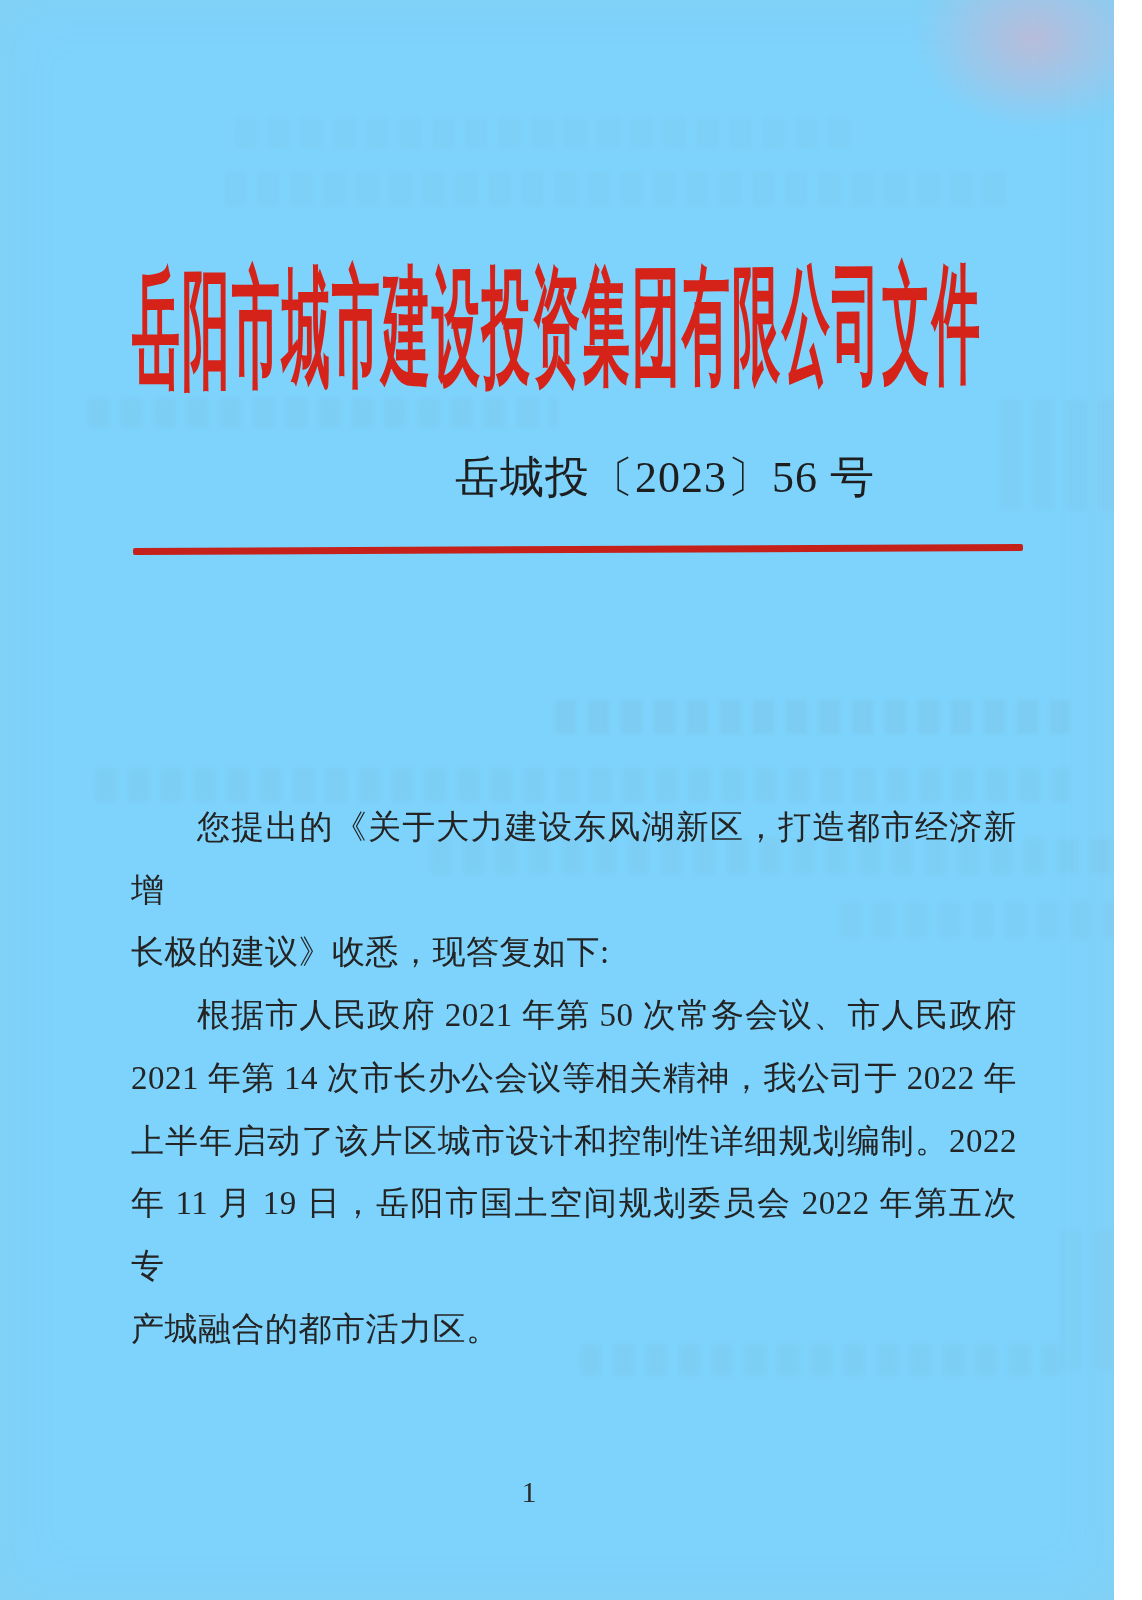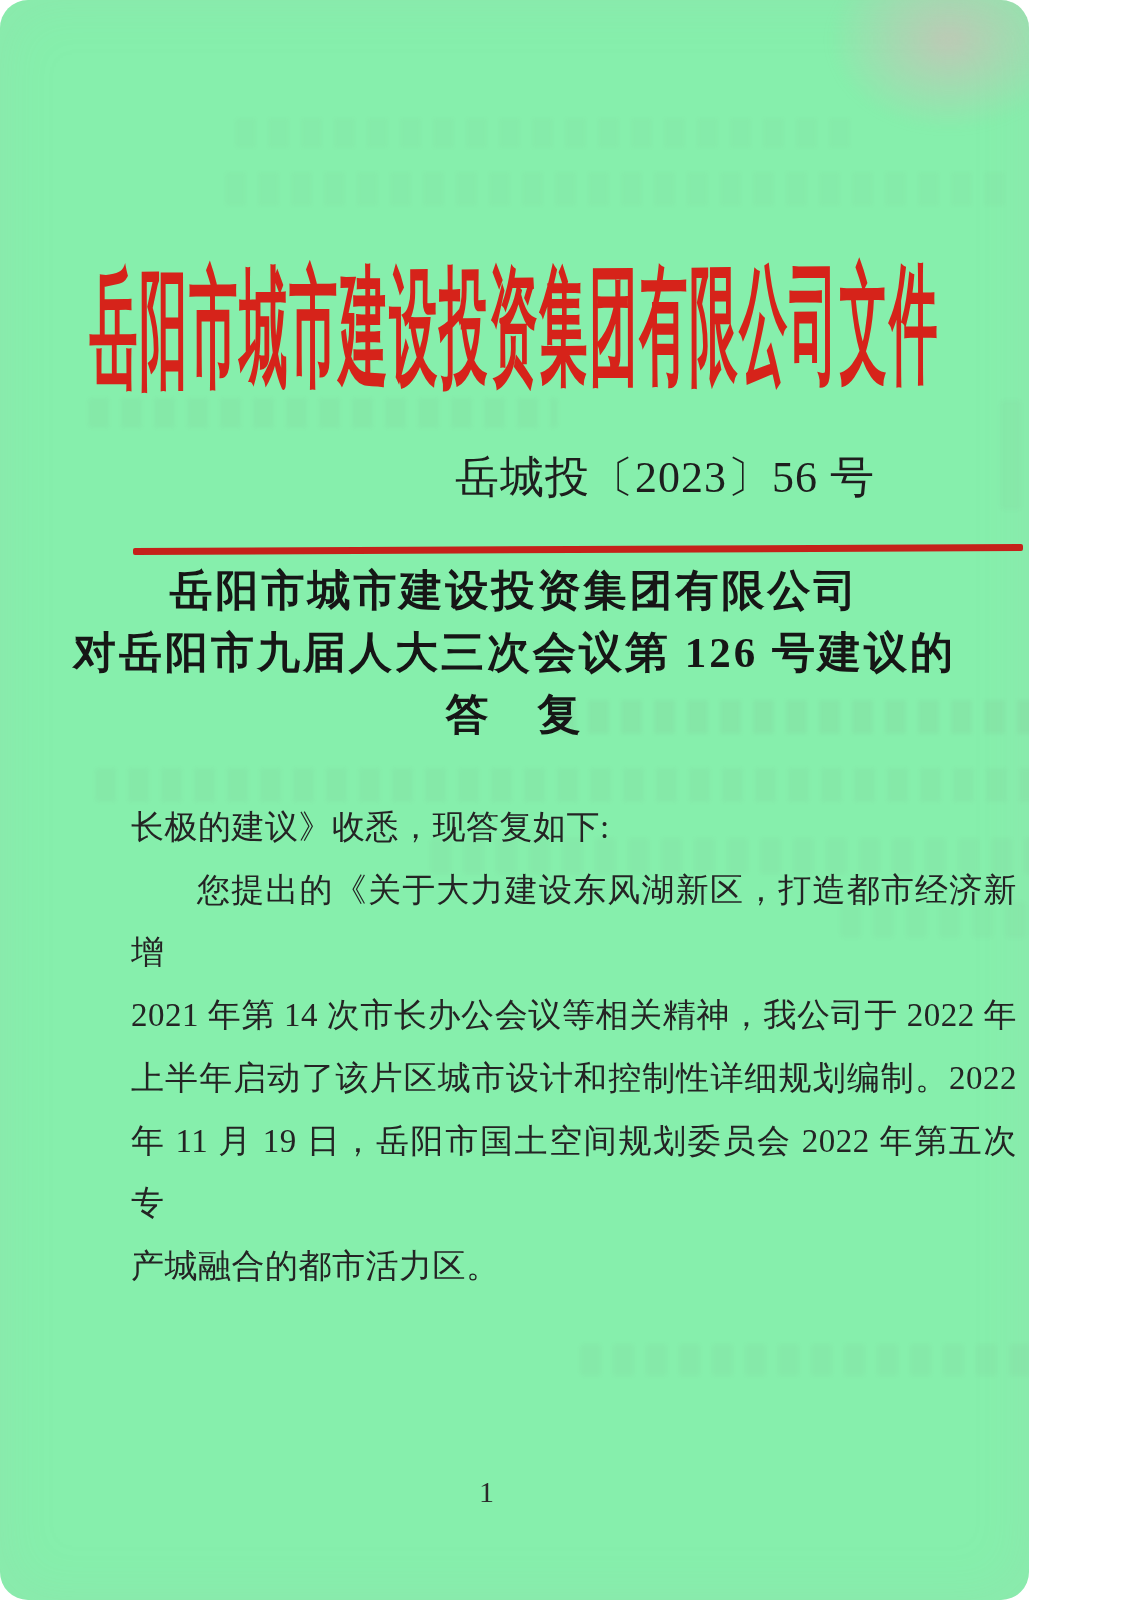--- a/index.html
+++ b/index.html
@@ -1,24 +1,23 @@
 <!DOCTYPE html>
 <html lang="zh"><head>
 <meta charset="utf-8">
 <style>
   html,body{margin:0;padding:0;background:#ffffff;}
   .page{
     position:relative;
-    width:1029px;height:1600px;
+    width:1114px;height:1600px;
     overflow:hidden;
-    background:#86efac;
+    background:#7dd3fc;
     box-shadow:inset 0 0 60px rgba(190,185,180,.12);
     font-family:"Liberation Serif","DejaVu Serif",serif;
     color:#242424;
-    border-radius:28px;
   }
   
   .ghost{
     position:absolute;
     background:repeating-linear-gradient(90deg, rgba(118,100,94,.55) 0 21px, rgba(118,100,94,0) 21px 33px);
     filter:blur(2px);
     opacity:.07;
     border-radius:4px;
     pointer-events:none;
   }
@@ -99,29 +98,25 @@
   <div class="ghost" style="top:1344px;left:580px;width:480px;height:32px;opacity:.07;"></div>
 
   <div class="banner" style="color:#d6231a;">岳阳市城市建设投资集团有限公司文件</div>
 
   <div class="doc-row">
     <span>岳城投〔2023〕56 号</span>
   </div>
 
   <div class="red-rule" style="background:#c5211a;"></div>
 
-  <div class="title-block">
-    <div>岳阳市城市建设投资集团有限公司</div>
-    <div>对岳阳市九届人大三次会议第 126 号建议的</div>
-    <div>答　复</div>
-  </div>
 
   <div class="body-block">
+    <div class="line indent full">您提出的《关于大力建设东风湖新区，打造都市经济新增</div>
     <div class="line">长极的建议》收悉，现答复如下:</div>
-    <div class="line indent full">您提出的《关于大力建设东风湖新区，打造都市经济新增</div>
+    <div class="line indent full">根据市人民政府 2021 年第 50 次常务会议、市人民政府</div>
     <div class="line full">2021 年第 14 次市长办公会议等相关精神，我公司于 2022 年</div>
     <div class="line full">上半年启动了该片区城市设计和控制性详细规划编制。2022</div>
     <div class="line full">年 11 月 19 日，岳阳市国土空间规划委员会 2022 年第五次专</div>
     <div class="line">产城融合的都市活力区。</div>
   </div>
 
   <div class="page-num">1</div>
 
 </div>
 

